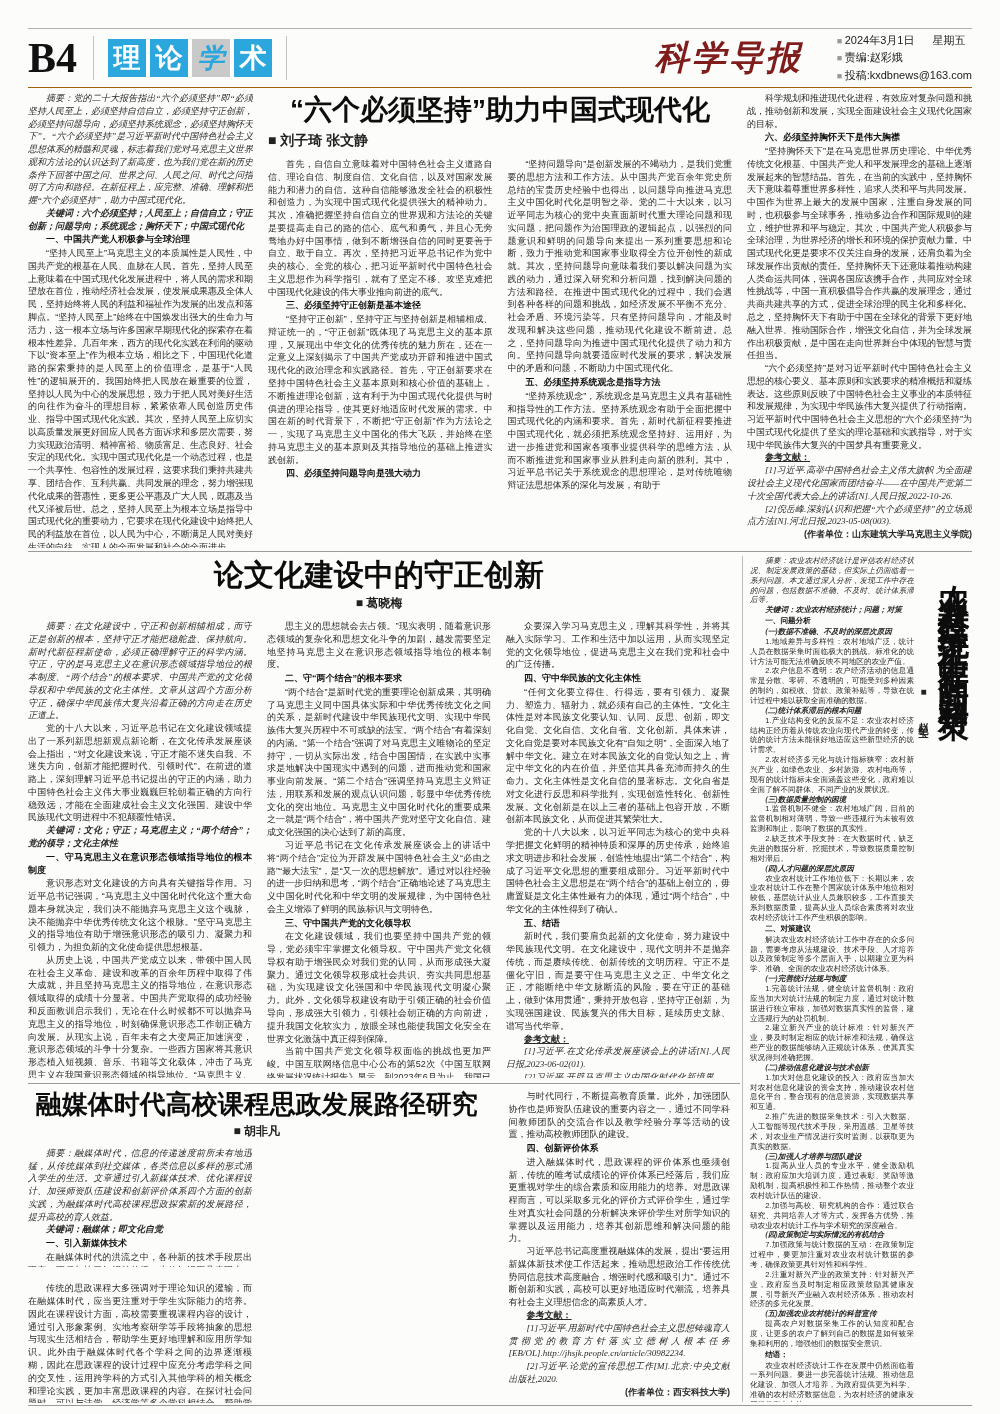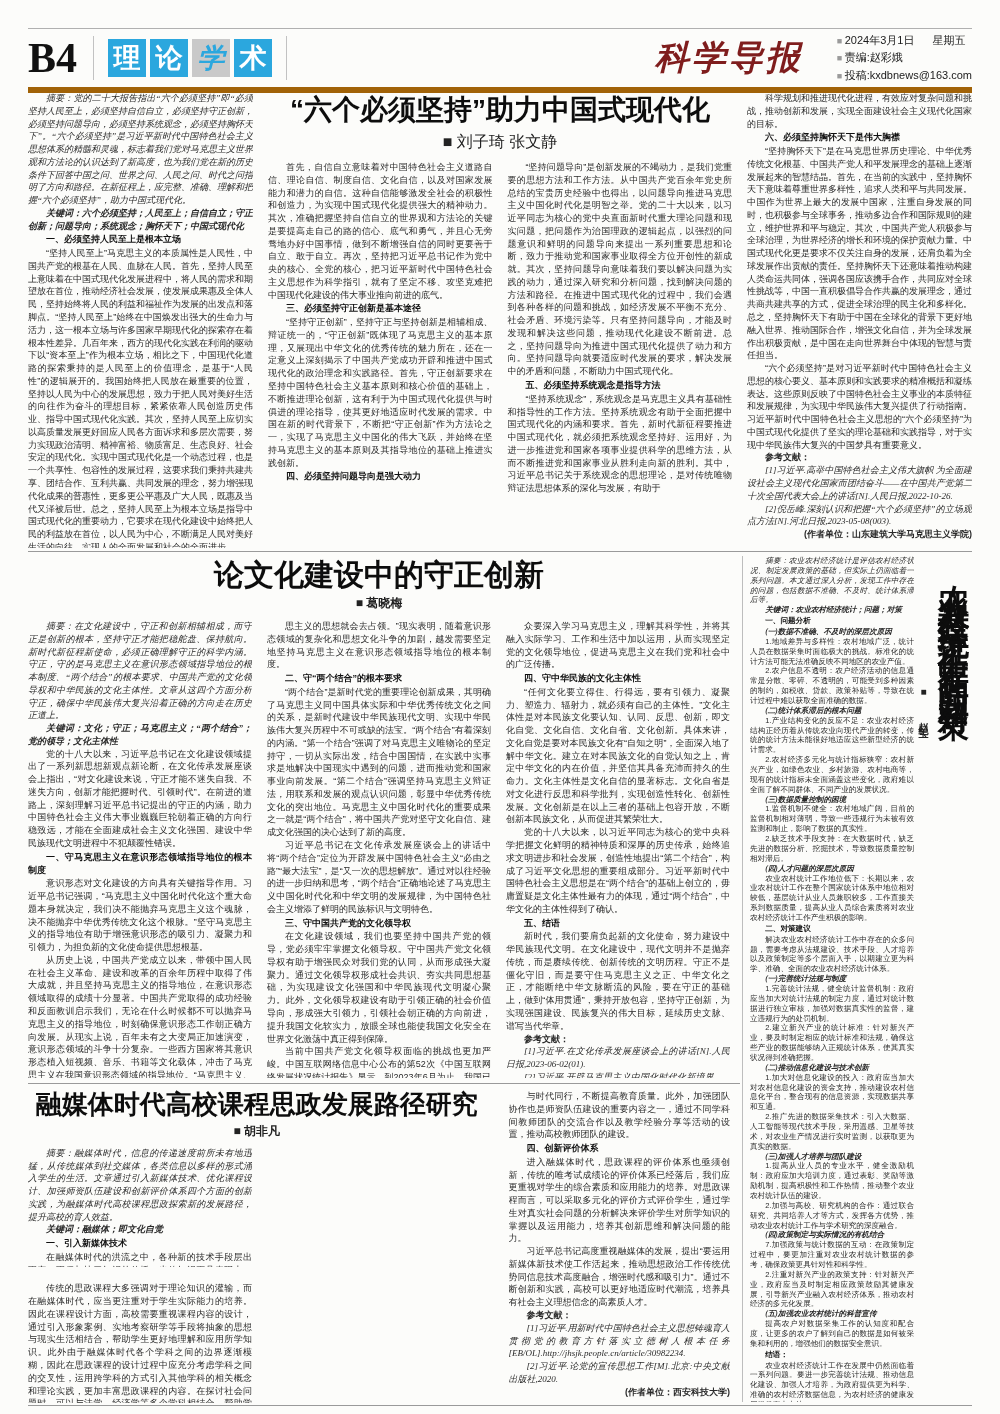--- a/index.html
+++ b/index.html
@@ -1,47 +1,47 @@
 <!DOCTYPE html>
 <html><head>
 <meta charset="utf-8">
 <style>
   html,body{margin:0;padding:0;background:#e9e9e7;}
   .page{position:relative;width:1000px;height:1414px;background:#fcfcfa;margin:0 auto;
         font-family:"Liberation Sans","DejaVu Sans",sans-serif;color:#222;overflow:hidden;}
   
   .hdr{position:absolute;top:28px;left:28px;width:944px;height:58px;
-       border-top:1px solid #b0b0b0;border-bottom:6px solid #a16207;
+       border-top:1px solid #b0b0b0;border-bottom:1px solid #a16207;
        display:flex;align-items:center;}
   .edition{font-family:"Liberation Serif","DejaVu Serif",serif;font-size:42px;font-weight:bold;color:#111;line-height:1;}
   .logo{display:flex;gap:4px;margin-left:16px;padding:0 14px;border-left:1px solid #c2c2c2;border-right:1px solid #c2c2c2;height:44px;align-items:center;}
   .lbox{width:38px;height:38px;display:flex;align-items:center;justify-content:center;
         background:#2ba7de;color:#fff;font-size:27px;font-weight:bold;}
   .lbox.alt{background:#c9c9c9;color:#2ba7de;font-style:italic;font-family:"Liberation Serif",serif;}
   .masthead{margin-left:auto;margin-right:34px;color:#7f1d1d;
             font-family:"Liberation Serif","DejaVu Serif",serif;font-style:italic;font-weight:bold;
             font-size:34px;letter-spacing:3px;}
   .hmeta{font-size:11px;line-height:1.6;color:#1a1a1a;white-space:nowrap;}
   .hmeta-line::before{content:"■ ";color:#9a9a9a;font-size:9px;}
   .hmeta-line .wd{margin-left:18px;}
   
   .blk{font-size:9px;line-height:1.42;text-align:justify;color:#2a2a2a;margin:0;}
   .b-p{text-indent:2em;}
   .b-h{font-weight:bold;text-indent:2em;color:#111;margin:1px 0;}
   .b-h3{font-family:"Liberation Serif","DejaVu Serif",serif;font-style:italic;font-weight:bold;text-indent:2em;}
   .b-abs,.b-kw,.b-ref{font-family:"Liberation Serif","DejaVu Serif",serif;font-style:italic;text-indent:2em;}
   .b-kw{font-weight:bold;}
-  .b-refh{font-weight:bold;text-indent:2em;}
+  .b-refh{font-weight:bold;text-indent:2em;text-decoration:underline;}
   .b-unit{text-align:right;font-weight:bold;font-size:9px;}
   
   .a1{position:absolute;top:92px;left:28px;width:944px;height:456px;display:flex;gap:15px;}
   .a1col{width:225px;height:456px;overflow:hidden;}
   .a1center{width:464px;}
   .a1title{font-size:28px;font-weight:bold;text-align:center;line-height:1.25;color:#0d0d0d;}
-  .a1byline{text-align:center;font-size:16px;margin:5px 0 8px;font-weight:normal;}
+  .a1byline{font-size:14px;margin:5px 0 8px;font-weight:bold;}
   .a1body{column-count:2;column-gap:15px;height:392px;overflow:hidden;}
   
   .rule{position:absolute;border-top:1px solid #9a9a9a;}
   .vrule{position:absolute;left:742px;top:556px;height:846px;border-left:1px solid #bdbdbd;}
   
   .a2{position:absolute;top:558px;left:28px;width:702px;height:520px;}
   .a2title{text-align:center;font-size:30px;font-weight:bold;color:#0d0d0d;line-height:1.1;}
   .a2byline{text-align:center;font-size:12px;margin:4px 0 8px;font-weight:bold;}
   .a2cols{display:flex;gap:15px;height:458px;overflow:hidden;}
   .a2col{width:224px;height:458px;overflow:hidden;}
@@ -81,21 +81,21 @@
       <div class="hmeta-line"><span>2024年3月1日</span><span class="wd">星期五</span></div>
       <div class="hmeta-line">责编:赵彩娥</div>
       <div class="hmeta-line">投稿:kxdbnews@163.com</div>
     </div>
   </div>
 
   <div class="a1">
     <div class="a1col">
         <div class="blk b-abs">摘要：党的二十大报告指出“六个必须坚持”即“必须坚持人民至上，必须坚持自信自立，必须坚持守正创新，必须坚持问题导向，必须坚持系统观念，必须坚持胸怀天下”。“六个必须坚持”是习近平新时代中国特色社会主义思想体系的精髓和灵魂，标志着我们党对马克思主义世界观和方法论的认识达到了新高度，也为我们党在新的历史条件下回答中国之问、世界之问、人民之问、时代之问指明了方向和路径。在新征程上，应完整、准确、理解和把握“六个必须坚持”，助力中国式现代化。</div>
         <div class="blk b-kw">关键词：六个必须坚持；人民至上；自信自立；守正创新；问题导向；系统观念；胸怀天下；中国式现代化</div>
-        <div class="blk b-h">一、必须坚持人民至上是根本立场</div>
+        <div class="blk b-h">一、中国共产党人积极参与全球治理</div>
         <div class="blk b-p">“坚持人民至上”马克思主义的本质属性是人民性，中国共产党的根基在人民、血脉在人民。首先，坚持人民至上意味着在中国式现代化发展进程中，将人民的需求和期望放在首位，推动经济社会发展，使发展成果惠及全体人民，坚持始终将人民的利益和福祉作为发展的出发点和落脚点。“坚持人民至上”始终在中国焕发出强大的生命力与活力，这一根本立场与许多国家早期现代化的探索存在着根本性差异。几百年来，西方的现代化实践在利润的驱动下以“资本至上”作为根本立场，相比之下，中国现代化道路的探索秉持的是人民至上的价值理念，是基于“人民性”的逻辑展开的。我国始终把人民放在最重要的位置，坚持以人民为中心的发展思想，致力于把人民对美好生活的向往作为奋斗的理想目标，紧紧依靠人民创造历史伟业、指导中国式现代化实践。其次，坚持人民至上应切实以高质量发展更好回应人民各方面诉求和多层次需要，努力实现政治清明、精神富裕、物质富足、生态良好、社会安定的现代化。实现中国式现代化是一个动态过程，也是一个共享性、包容性的发展过程，这要求我们秉持共建共享、团结合作、互利共赢、共同发展的理念，努力增强现代化成果的普惠性，更多更公平惠及广大人民，既惠及当代又泽被后世。总之，坚持人民至上为根本立场是指导中国式现代化的重要动力，它要求在现代化建设中始终把人民的利益放在首位，以人民为中心，不断满足人民对美好生活的向往，实现人的全面发展和社会的全面进步。</div>
       </div>
     <div class="a1center">
       <div class="a1title">“六个必须坚持”助力中国式现代化</div>
       <div class="a1byline">■ 刘子琦 张文静</div>
       <div class="a1body">
           <div class="blk b-p">首先，自信自立意味着对中国特色社会主义道路自信、理论自信、制度自信、文化自信，以及对国家发展能力和潜力的自信。这种自信能够激发全社会的积极性和创造力，为实现中国式现代化提供强大的精神动力。其次，准确把握坚持自信自立的世界观和方法论的关键是要提高走自己的路的信心、底气和勇气，并且心无旁骛地办好中国事情，做到不断增强自信的同时更要善于自立、敢于自立。再次，坚持把习近平总书记作为党中央的核心、全党的核心，把习近平新时代中国特色社会主义思想作为科学指引，就有了坚定不移、攻坚克难把中国现代化建设的伟大事业推向前进的底气。</div>
           <div class="blk b-h">三、必须坚持守正创新是基本途径</div>
           <div class="blk b-p">“坚持守正创新”，坚持守正与坚持创新是相辅相成、辩证统一的，“守正创新”既体现了马克思主义的基本原理，又展现出中华文化的优秀传统的魅力所在，还在一定意义上深刻揭示了中国共产党成功开辟和推进中国式现代化的政治理念和实践路径。首先，守正创新要求在坚持中国特色社会主义基本原则和核心价值的基础上，不断推进理论创新，这有利于为中国式现代化提供与时俱进的理论指导，使其更好地适应时代发展的需求。中国在新的时代背景下，不断把“守正创新”作为方法论之一，实现了马克思主义中国化的伟大飞跃，并始终在坚持马克思主义的基本原则及其指导地位的基础上推进实践创新。</div>
           <div class="blk b-h">四、必须坚持问题导向是强大动力</div>
@@ -118,22 +118,22 @@
 
   <div class="rule" style="top:551px;left:28px;width:944px;"></div>
   <div class="vrule"></div>
 
   <div class="a2">
     <div class="a2title">论文化建设中的守正创新</div>
     <div class="a2byline">■ 葛晓梅</div>
     <div class="a2cols">
       <div class="a2col">
           <div class="blk b-abs">摘要：在文化建设中，守正和创新相辅相成，而守正是创新的根本，坚持守正才能把稳舵盘、保持航向。新时代新征程新使命，必须正确理解守正的科学内涵。守正，守的是马克思主义在意识形态领域指导地位的根本制度、“两个结合”的根本要求、中国共产党的文化领导权和中华民族的文化主体性。文章从这四个方面分析守正，确保中华民族伟大复兴沿着正确的方向走在历史正道上。</div>
+          <div class="blk b-p">党的十八大以来，习近平总书记在文化建设领域提出了一系列新思想新观点新论断，在文化传承发展座谈会上指出，“对文化建设来说，守正才能不迷失自我、不迷失方向，创新才能把握时代、引领时代”。在前进的道路上，深刻理解习近平总书记提出的守正的内涵，助力中国特色社会主义伟大事业巍巍巨轮朝着正确的方向行稳致远，才能在全面建成社会主义文化强国、建设中华民族现代文明进程中不犯颠覆性错误。</div>
           <div class="blk b-kw">关键词：文化；守正；马克思主义；“两个结合”；党的领导；文化主体性</div>
-          <div class="blk b-p">党的十八大以来，习近平总书记在文化建设领域提出了一系列新思想新观点新论断，在文化传承发展座谈会上指出，“对文化建设来说，守正才能不迷失自我、不迷失方向，创新才能把握时代、引领时代”。在前进的道路上，深刻理解习近平总书记提出的守正的内涵，助力中国特色社会主义伟大事业巍巍巨轮朝着正确的方向行稳致远，才能在全面建成社会主义文化强国、建设中华民族现代文明进程中不犯颠覆性错误。</div>
           <div class="blk b-h">一、守马克思主义在意识形态领域指导地位的根本制度</div>
           <div class="blk b-p">意识形态对文化建设的方向具有关键指导作用。习近平总书记强调，“马克思主义中国化时代化这个重大命题本身就决定，我们决不能抛弃马克思主义这个魂脉，决不能抛弃中华优秀传统文化这个根脉。”坚守马克思主义的指导地位有助于增强意识形态的吸引力、凝聚力和引领力，为担负新的文化使命提供思想根基。</div>
           <div class="blk b-p">从历史上说，中国共产党成立以来，带领中国人民在社会主义革命、建设和改革的百余年历程中取得了伟大成就，并且坚持马克思主义的指导地位，在意识形态领域取得的成绩十分显著。中国共产党取得的成功经验和反面教训启示我们，无论在什么时候都不可以抛弃马克思主义的指导地位，时刻确保意识形态工作朝正确方向发展。从现实上说，百年未有之大变局正加速演变，意识形态领域的斗争十分复杂。一些西方国家将其意识形态植入短视频、音乐、书籍等文化载体，冲击了马克思主义在我国意识形态领域的指导地位。“马克思主义、无产阶级的思想不去占领，各种非马克思主义、非无产阶级的思想甚至反马克</div>
         </div>
       <div class="a2col">
           <div class="blk b-p">思主义的思想就会去占领。”现实表明，随着意识形态领域的复杂化和思想文化斗争的加剧，越发需要坚定地坚持马克思主义在意识形态领域指导地位的根本制度。</div>
           <div class="blk b-h">二、守“两个结合”的根本要求</div>
           <div class="blk b-p">“两个结合”是新时代党的重要理论创新成果，其明确了马克思主义同中国具体实际和中华优秀传统文化之间的关系，是新时代建设中华民族现代文明、实现中华民族伟大复兴历程中不可或缺的法宝。“两个结合”有着深刻的内涵。“第一个结合”强调了对马克思主义唯物论的坚定持守，一切从实际出发，结合中国国情，在实践中实事求是地解决中国现实中遇到的问题，进而推动党和国家事业向前发展。“第二个结合”强调坚持马克思主义辩证法，用联系和发展的观点认识问题，彰显中华优秀传统文化的突出地位。马克思主义中国化时代化的重要成果之一就是“两个结合”，将中国共产党对坚守文化自信、建成文化强国的决心达到了新的高度。</div>
           <div class="blk b-p">习近平总书记在文化传承发展座谈会上的讲话中将“两个结合”定位为开辟发展中国特色社会主义“必由之路”“最大法宝”，是“又一次的思想解放”。通过对以往经验的进一步归纳和思考，“两个结合”正确地论述了马克思主义中国化时代化和中华文明的发展规律，为中国特色社会主义增添了鲜明的民族标识与文明特色。</div>
           <div class="blk b-h">三、守中国共产党的文化领导权</div>

